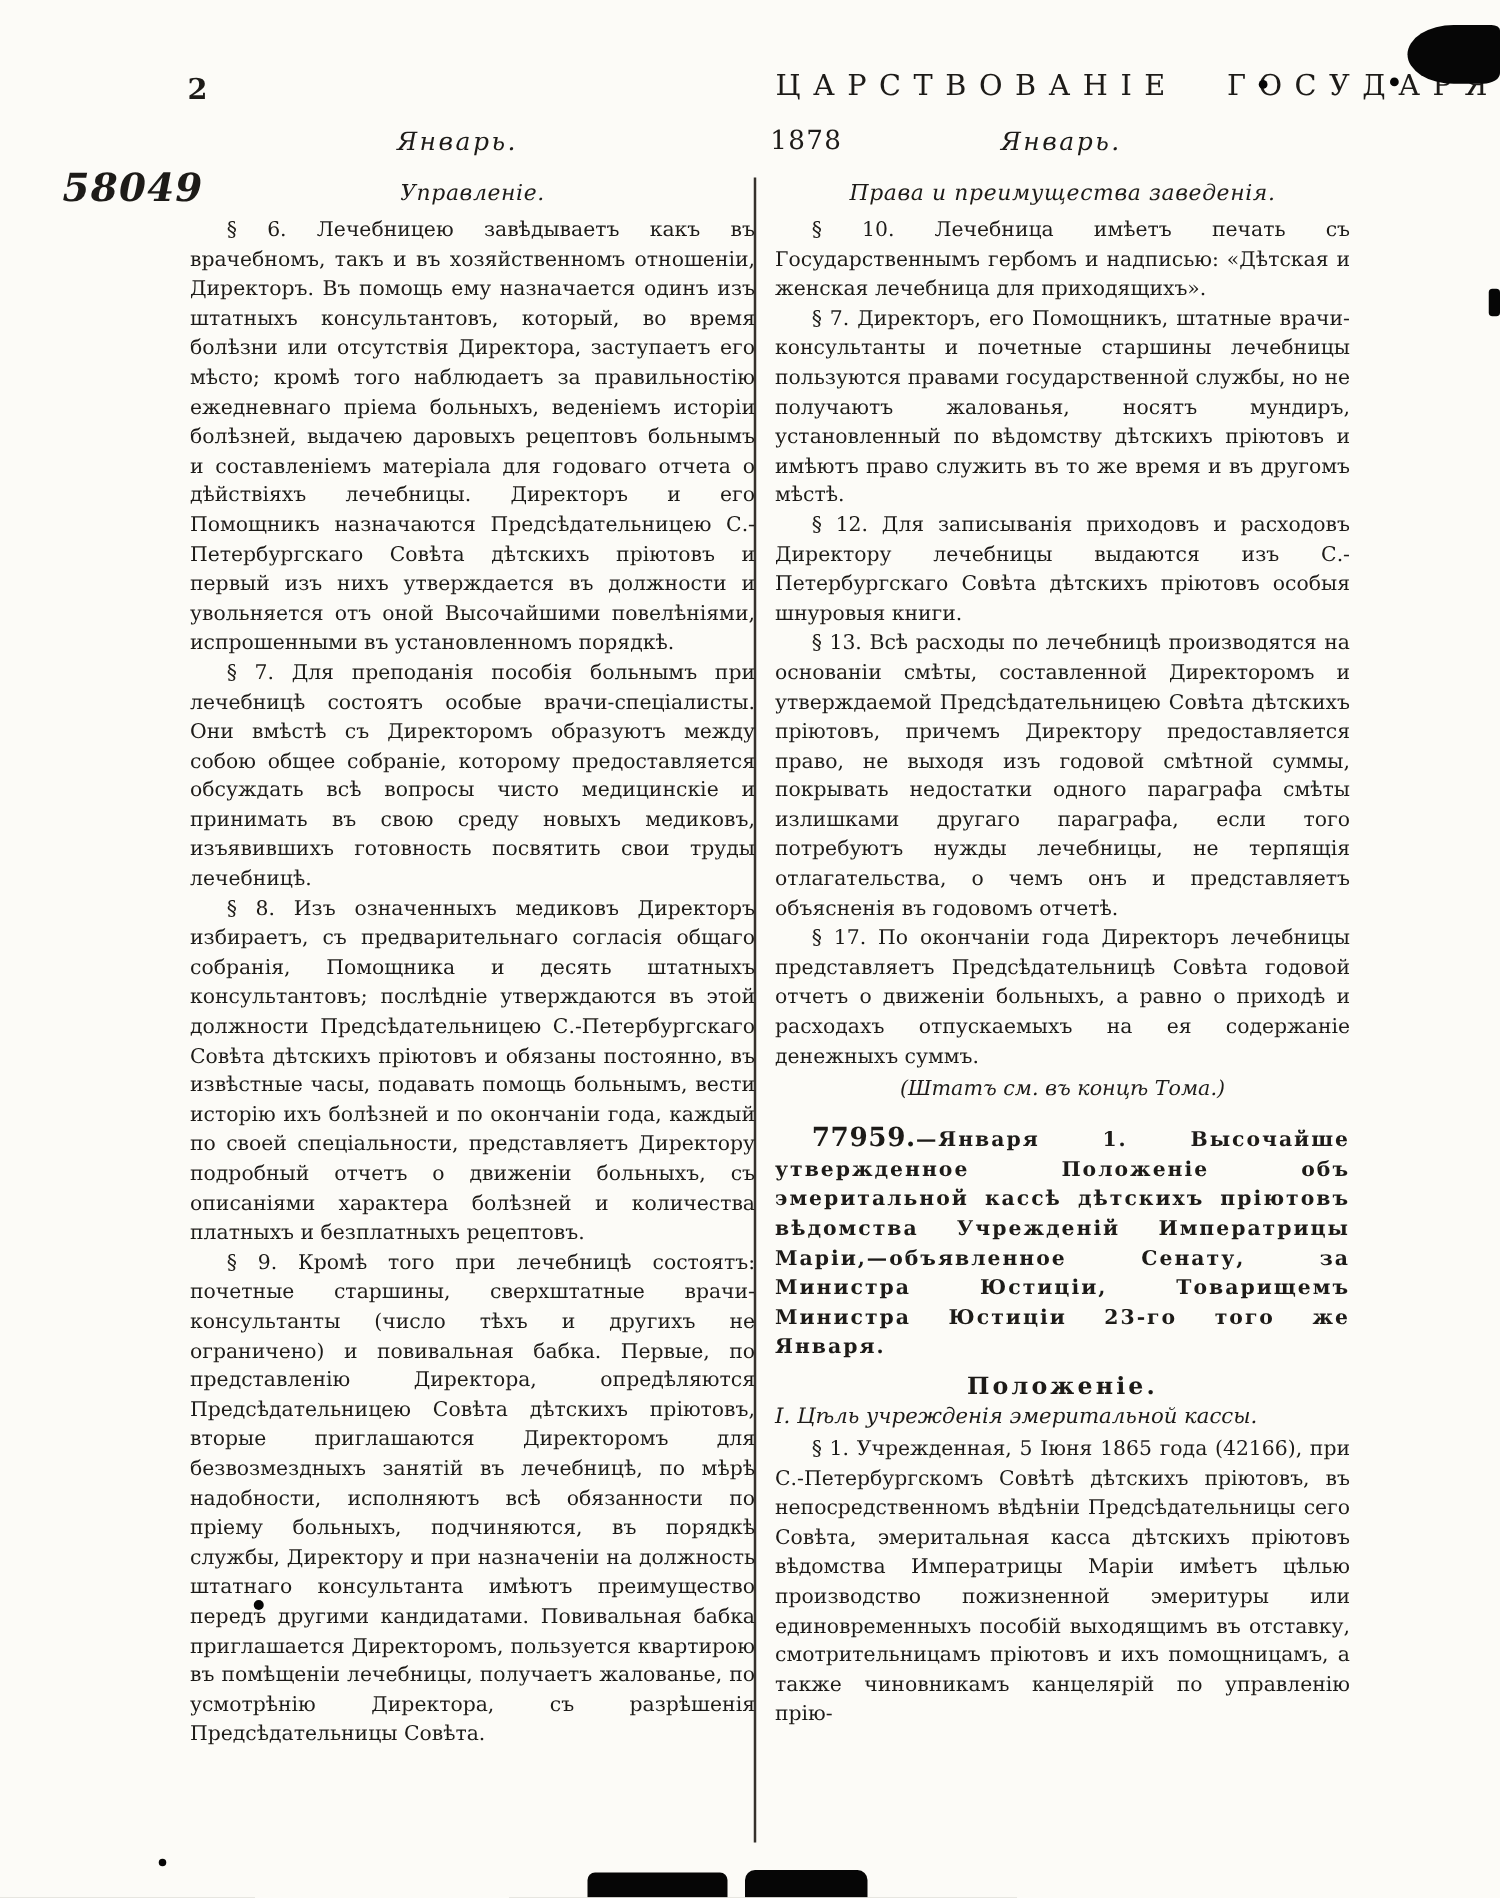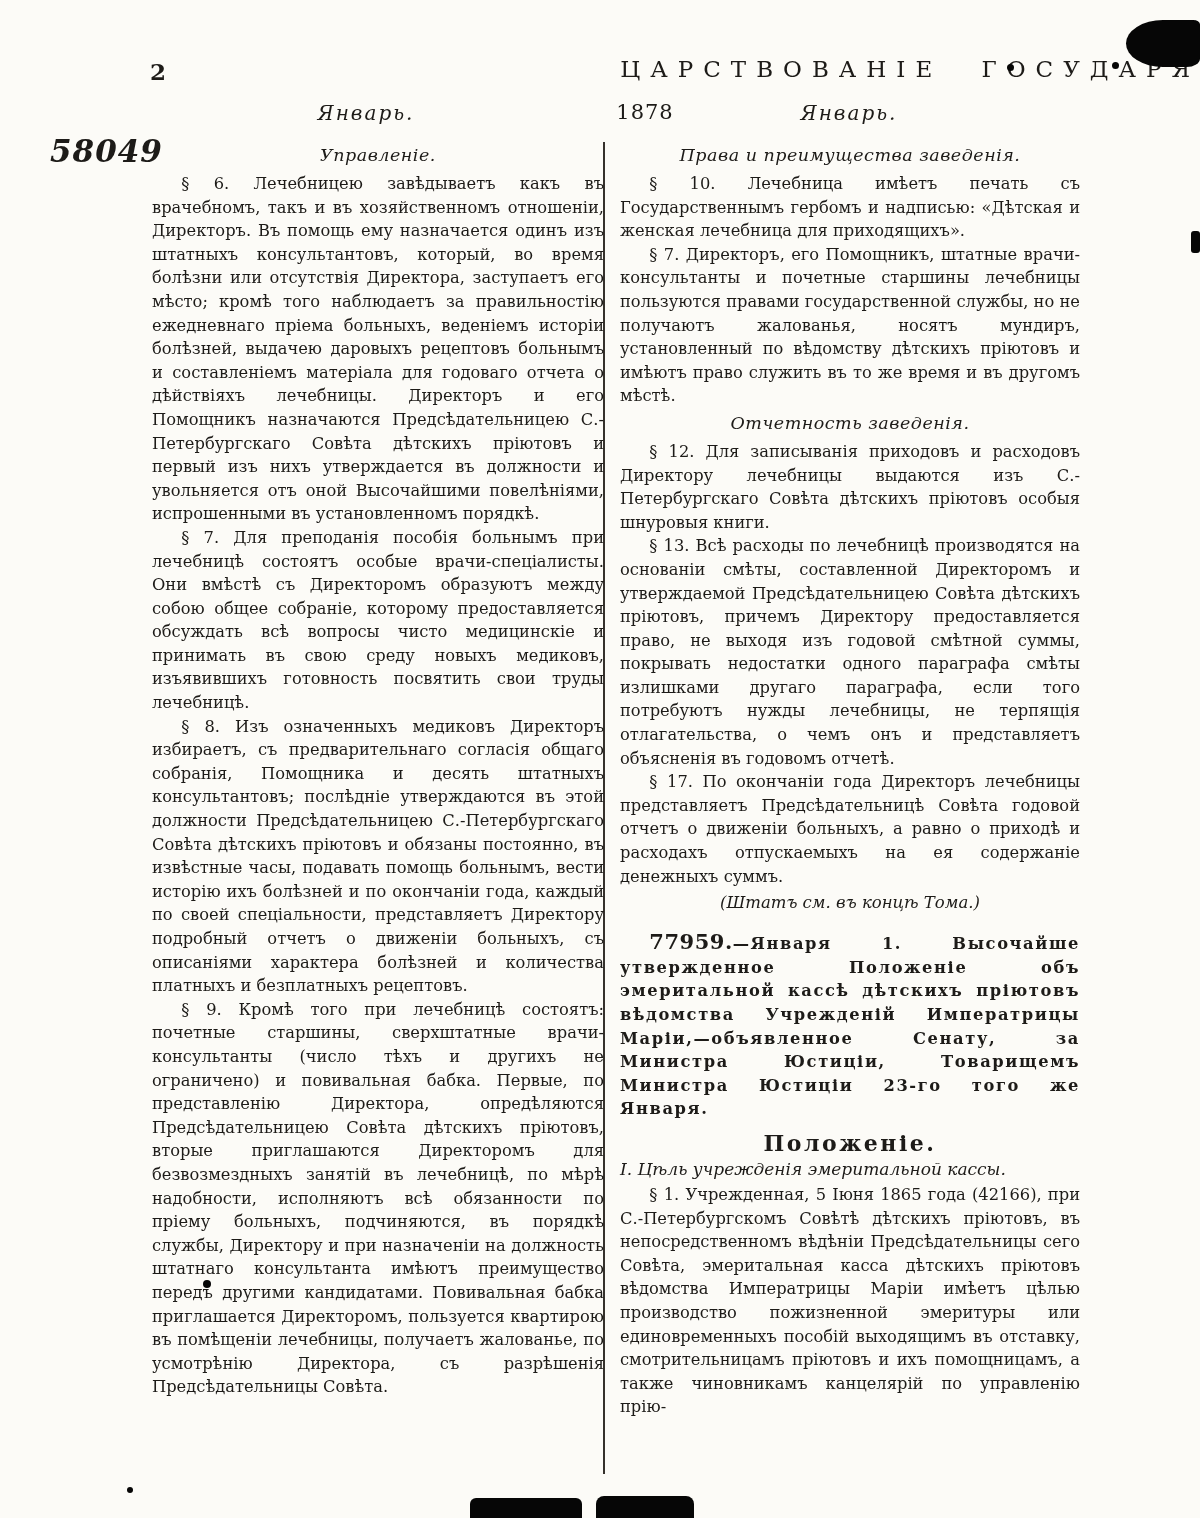--- a/index.html
+++ b/index.html
@@ -64,21 +64,21 @@
     font-size:16.5px; line-height:26px; margin-top:2px;
   }
   .act-para {
     margin-top:14px;
     font-size:16.3px; line-height:24.5px;
     text-align:justify; text-indent:1.4em;
   }
   .act-number { font-weight:bold; font-size:21px; letter-spacing:0.5px; }
   .act-title  { font-weight:bold; letter-spacing:1.6px; }
   .act-heading {
-    text-align:center; font-weight:bold; font-size:22px;
+    text-align:center; font-weight:bold; font-size:19px;
     letter-spacing:2.5px; margin:9px 0 3px 0;
   }
   .act-subheading {
     text-align:left; font-style:italic; font-weight:normal;
     font-size:17px; margin:2px 0 4px 0;
   }
   
   .artifact { position:absolute; background:#060606; }
   .blob-tr      { left:1126px; top:20px;  width:74px;  height:47px; border-radius:55% 10% 20% 55%; }
   .speck-tr     { left:1112px; top:62px;  width:7px;   height:7px;  border-radius:50%; }
@@ -108,21 +108,20 @@
     <p>§ 6. Лечебницею завѣдываетъ какъ въ врачебномъ, такъ и въ хозяйственномъ отношеніи, Директоръ. Въ помощь ему назначается одинъ изъ штатныхъ консультантовъ, который, во время болѣзни или отсутствія Директора, заступаетъ его мѣсто; кромѣ того наблюдаетъ за правильностію ежедневнаго пріема больныхъ, веденіемъ исторіи болѣзней, выдачею даровыхъ рецептовъ больнымъ и составленіемъ матеріала для годоваго отчета о дѣйствіяхъ лечебницы. Директоръ и его Помощникъ назначаются Предсѣдательницею С.-Петербургскаго Совѣта дѣтскихъ пріютовъ и первый изъ нихъ утверждается въ должности и увольняется отъ оной Высочайшими повелѣніями, испрошенными въ установленномъ порядкѣ.</p>
     <p>§ 7. Для преподанія пособія больнымъ при лечебницѣ состоятъ особые врачи-спеціалисты. Они вмѣстѣ съ Директоромъ образуютъ между собою общее собраніе, которому предоставляется обсуждать всѣ вопросы чисто медицинскіе и принимать въ свою среду новыхъ медиковъ, изъявившихъ готовность посвятить свои труды лечебницѣ.</p>
     <p>§ 8. Изъ означенныхъ медиковъ Директоръ избираетъ, съ предварительнаго согласія общаго собранія, Помощника и десять штатныхъ консультантовъ; послѣдніе утверждаются въ этой должности Предсѣдательницею С.-Петербургскаго Совѣта дѣтскихъ пріютовъ и обязаны постоянно, въ извѣстные часы, подавать помощь больнымъ, вести исторію ихъ болѣзней и по окончаніи года, каждый по своей спеціальности, представляетъ Директору подробный отчетъ о движеніи больныхъ, съ описаніями характера болѣзней и количества платныхъ и безплатныхъ рецептовъ.</p>
     <p>§ 9. Кромѣ того при лечебницѣ состоятъ: почетные старшины, сверхштатные врачи-консультанты (число тѣхъ и другихъ не ограничено) и повивальная бабка. Первые, по представленію Директора, опредѣляются Предсѣдательницею Совѣта дѣтскихъ пріютовъ, вторые приглашаются Директоромъ для безвозмездныхъ занятій въ лечебницѣ, по мѣрѣ надобности, исполняютъ всѣ обязанности по пріему больныхъ, подчиняются, въ порядкѣ службы, Директору и при назначеніи на должность штатнаго консультанта имѣютъ преимущество передъ другими кандидатами. Повивальная бабка приглашается Директоромъ, пользуется квартирою въ помѣщеніи лечебницы, получаетъ жалованье, по усмотрѣнію Директора, съ разрѣшенія Предсѣдательницы Совѣта.</p>
   </div>
 
   <div class="col col-right body-text">
     <h3 class="section-heading">Права и преимущества заведенія.</h3>
     <p>§ 10. Лечебница имѣетъ печать съ Государственнымъ гербомъ и надписью: «Дѣтская и женская лечебница для приходящихъ».</p>
     <p>§ 7. Директоръ, его Помощникъ, штатные врачи-консультанты и почетные старшины лечебницы пользуются правами государственной службы, но не получаютъ жалованья, носятъ мундиръ, установленный по вѣдомству дѣтскихъ пріютовъ и имѣютъ право служить въ то же время и въ другомъ мѣстѣ.</p>
-    <h3 class="section-heading">Отчетность заведенія.</h3>
     <p>§ 12. Для записыванія приходовъ и расходовъ Директору лечебницы выдаются изъ С.-Петербургскаго Совѣта дѣтскихъ пріютовъ особыя шнуровыя книги.</p>
     <p>§ 13. Всѣ расходы по лечебницѣ производятся на основаніи смѣты, составленной Директоромъ и утверждаемой Предсѣдательницею Совѣта дѣтскихъ пріютовъ, причемъ Директору предоставляется право, не выходя изъ годовой смѣтной суммы, покрывать недостатки одного параграфа смѣты излишками другаго параграфа, если того потребуютъ нужды лечебницы, не терпящія отлагательства, о чемъ онъ и представляетъ объясненія въ годовомъ отчетѣ.</p>
     <p>§ 17. По окончаніи года Директоръ лечебницы представляетъ Предсѣдательницѣ Совѣта годовой отчетъ о движеніи больныхъ, а равно о приходѣ и расходахъ отпускаемыхъ на ея содержаніе денежныхъ суммъ.</p>
     <div class="staff-note">(Штатъ см. въ концѣ Тома.)</div>
 
     <p class="act-para">
       <span class="act-number">77959.</span><span class="act-title">—Января 1. Высочайше утвержденное Положеніе объ эмеритальной кассѣ дѣтскихъ пріютовъ вѣдомства Учрежденій Императрицы Маріи,—объявленное Сенату, за Министра Юстиціи, Товарищемъ Министра Юстиціи 23-го того же Января.</span>
     </p>
 
     <h3 class="act-heading">Положеніе.</h3>

